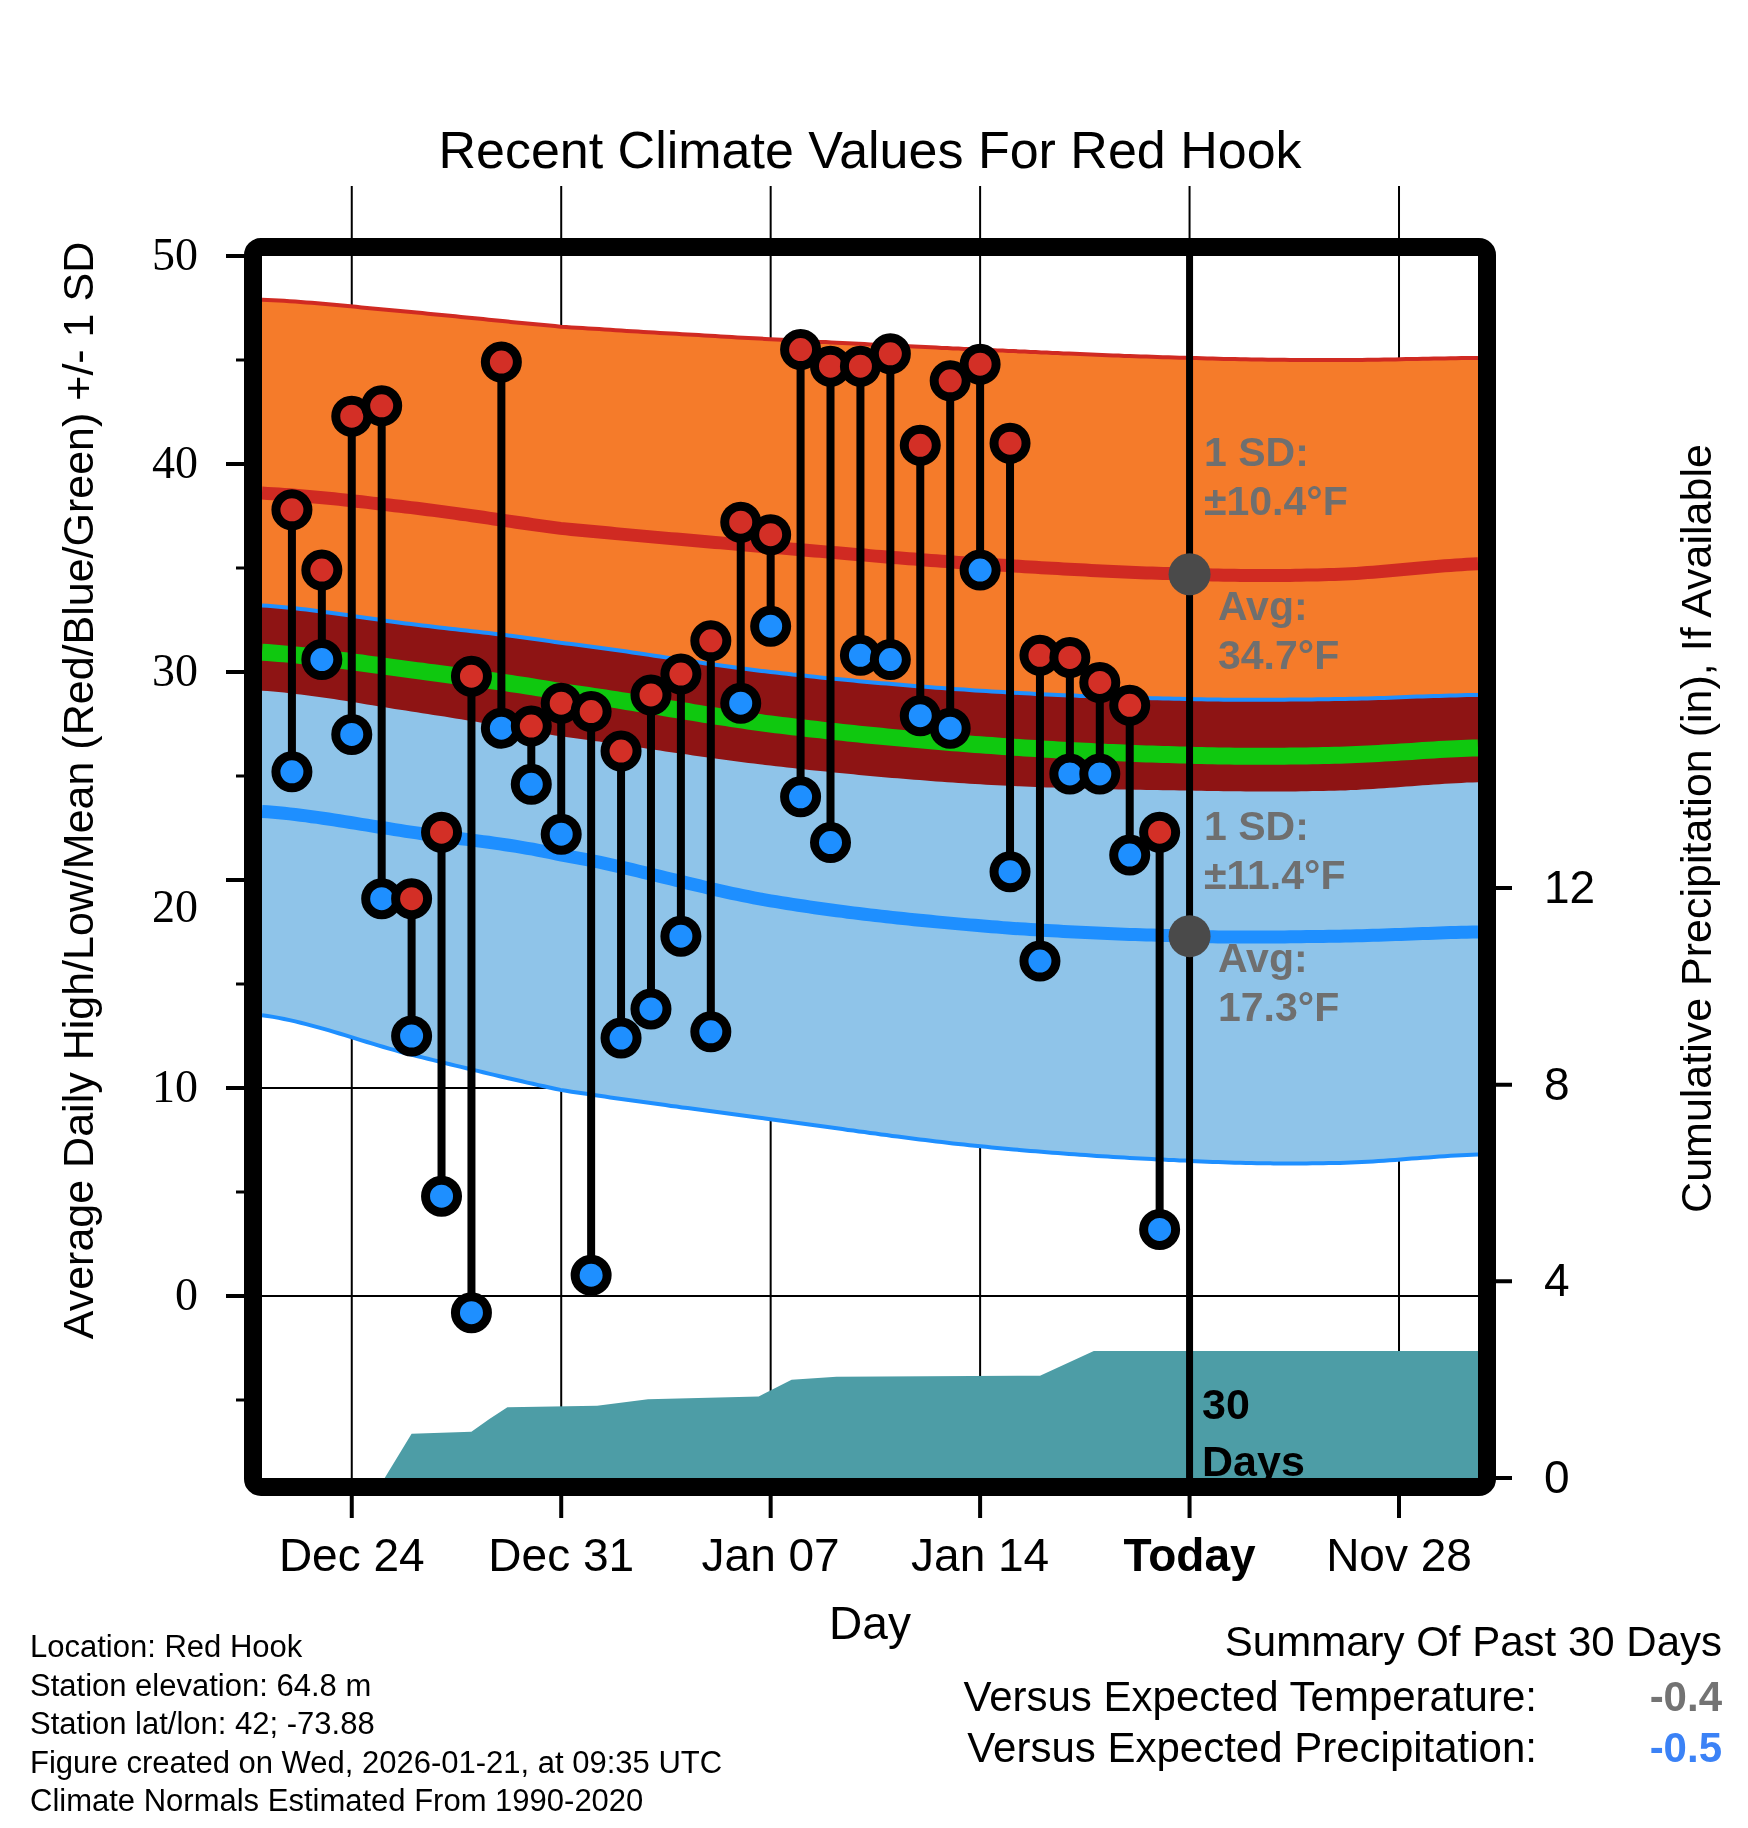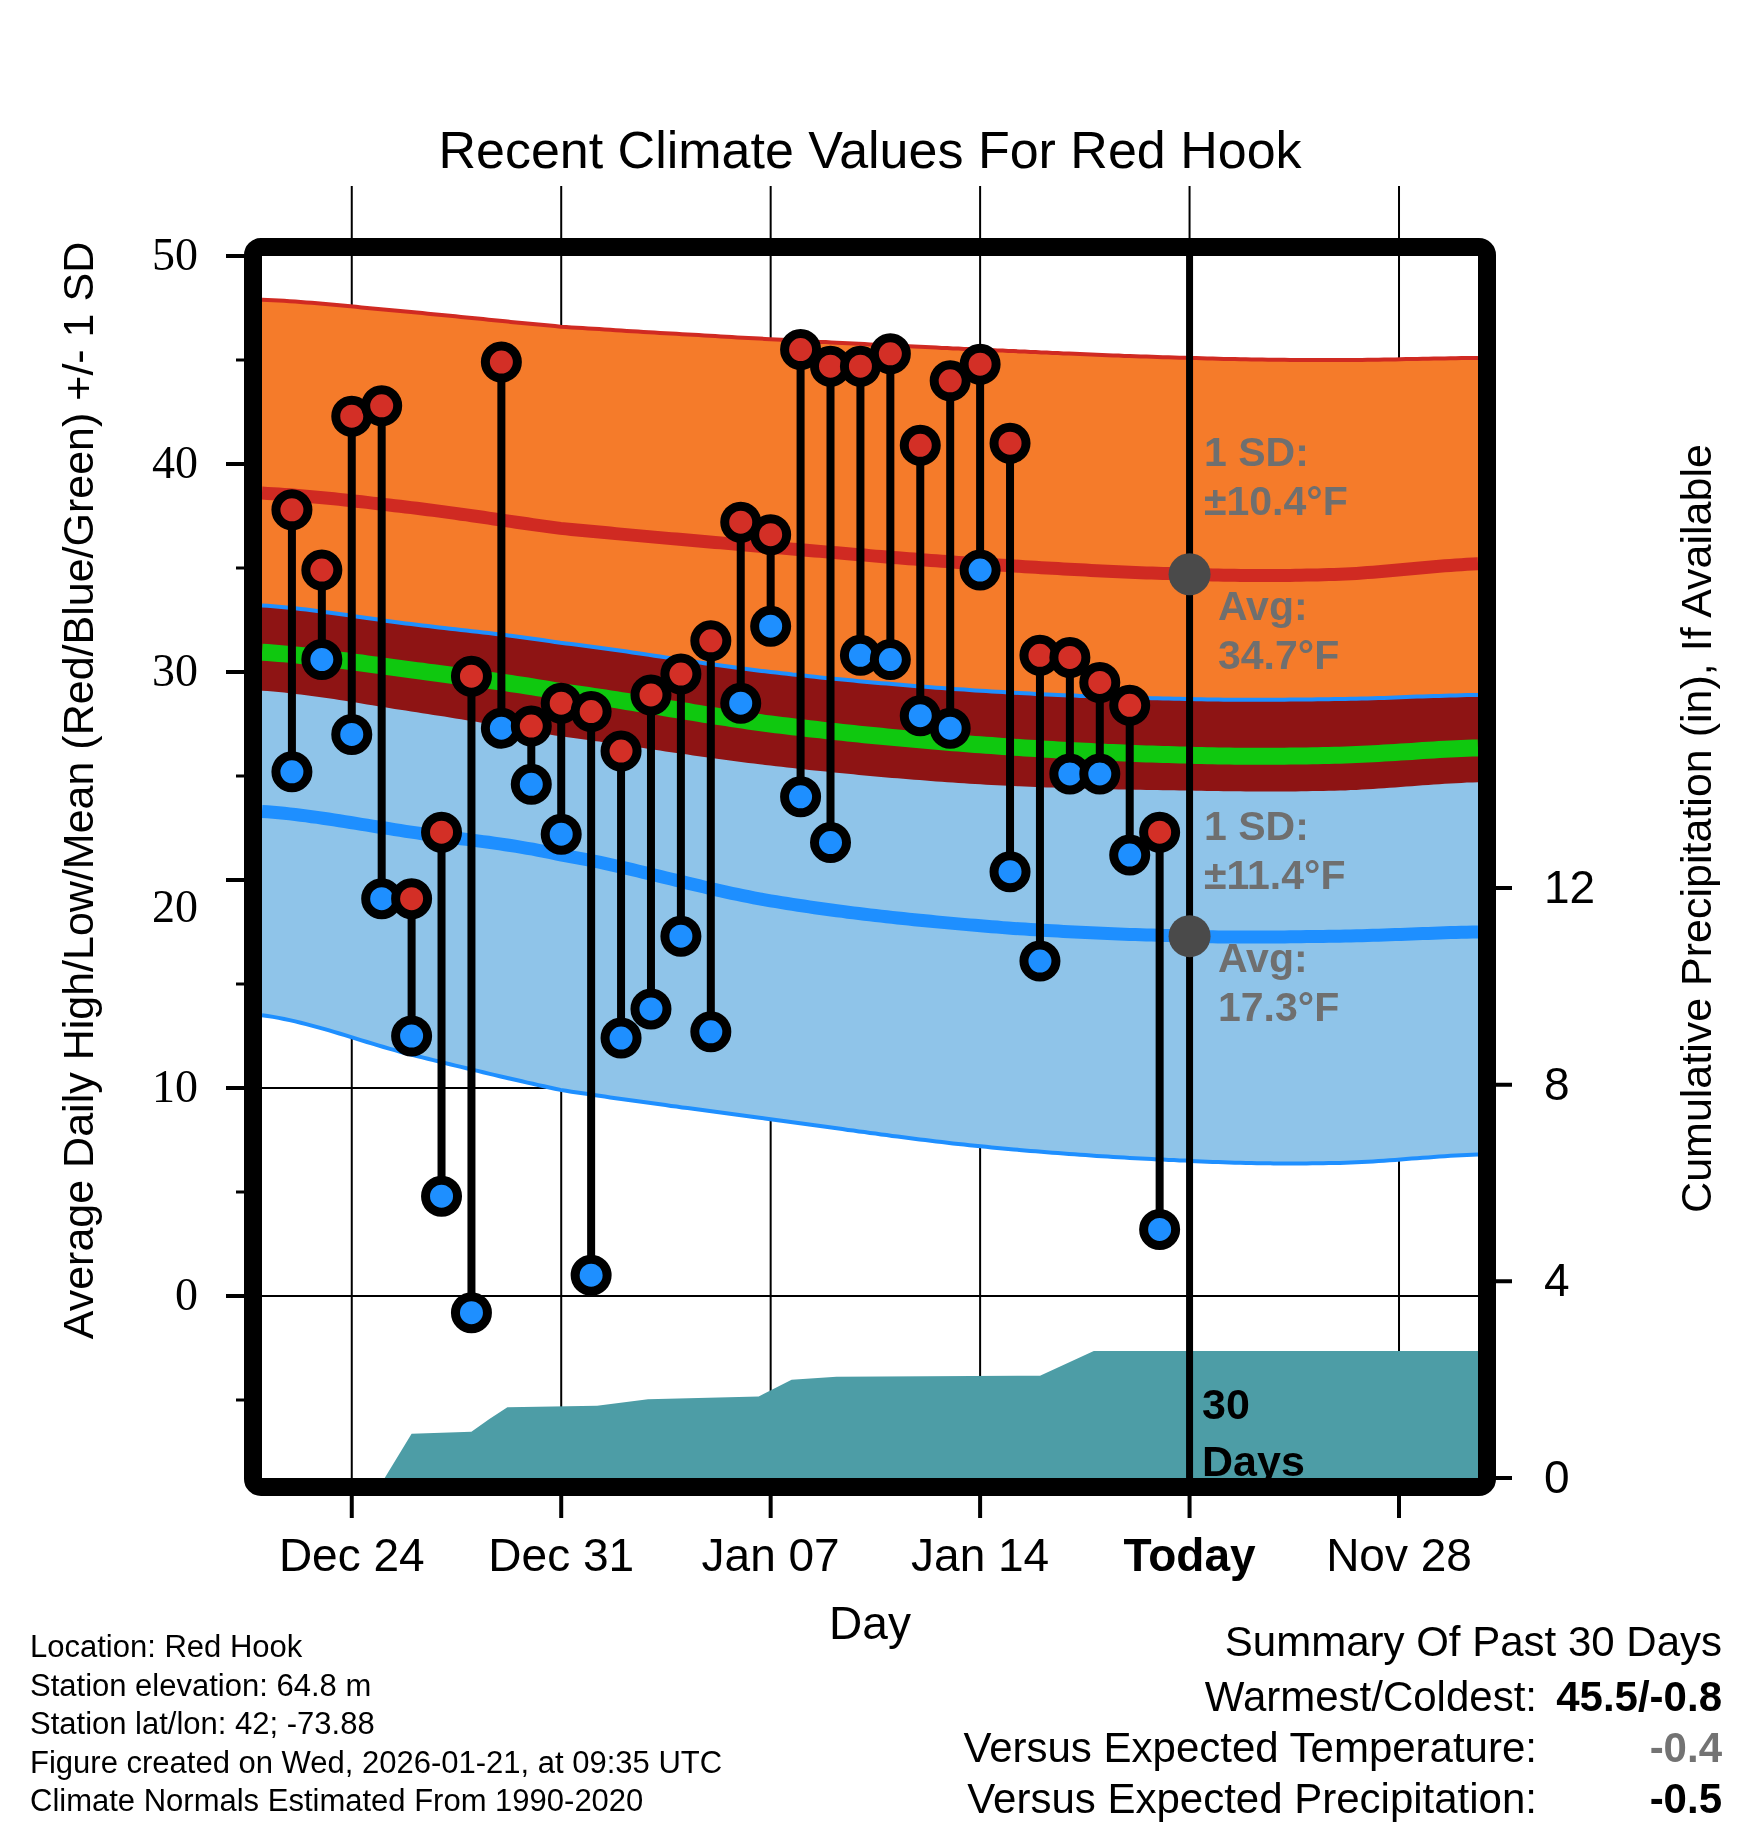--- a/index.html
+++ b/index.html
@@ -221,25 +221,21 @@
     <div>Location: Red Hook</div>
     <div>Station elevation: 64.8 m</div>
     <div>Station lat/lon: 42; -73.88</div>
     <div>Figure created on Wed, 2026-01-21, at 09:35 UTC</div>
     <div>Climate Normals Estimated From 1990-2020</div>
   </div>
 
   <div class="summary">
     <div class="s-title">Summary Of Past 30 Days</div>
     <div class="s-row">
-      <span class="s-label">Warmest/Coldest:</span>
-      <span class="s-value" style="color: rgb(0, 0, 0);">45.5/-0.8</span>
-    </div>
-    <div class="s-row">
       <span class="s-label">Versus Expected Temperature:</span>
       <span class="s-value" style="color: #737373;">-0.4</span>
     </div>
     <div class="s-row">
       <span class="s-label">Versus Expected Precipitation:</span>
-      <span class="s-value" style="color: #000000;">-0.5</span>
+      <span class="s-value" style="color: #3b82f6;">-0.5</span>
     </div>
   </div>
 </div>
 
 </body></html>

